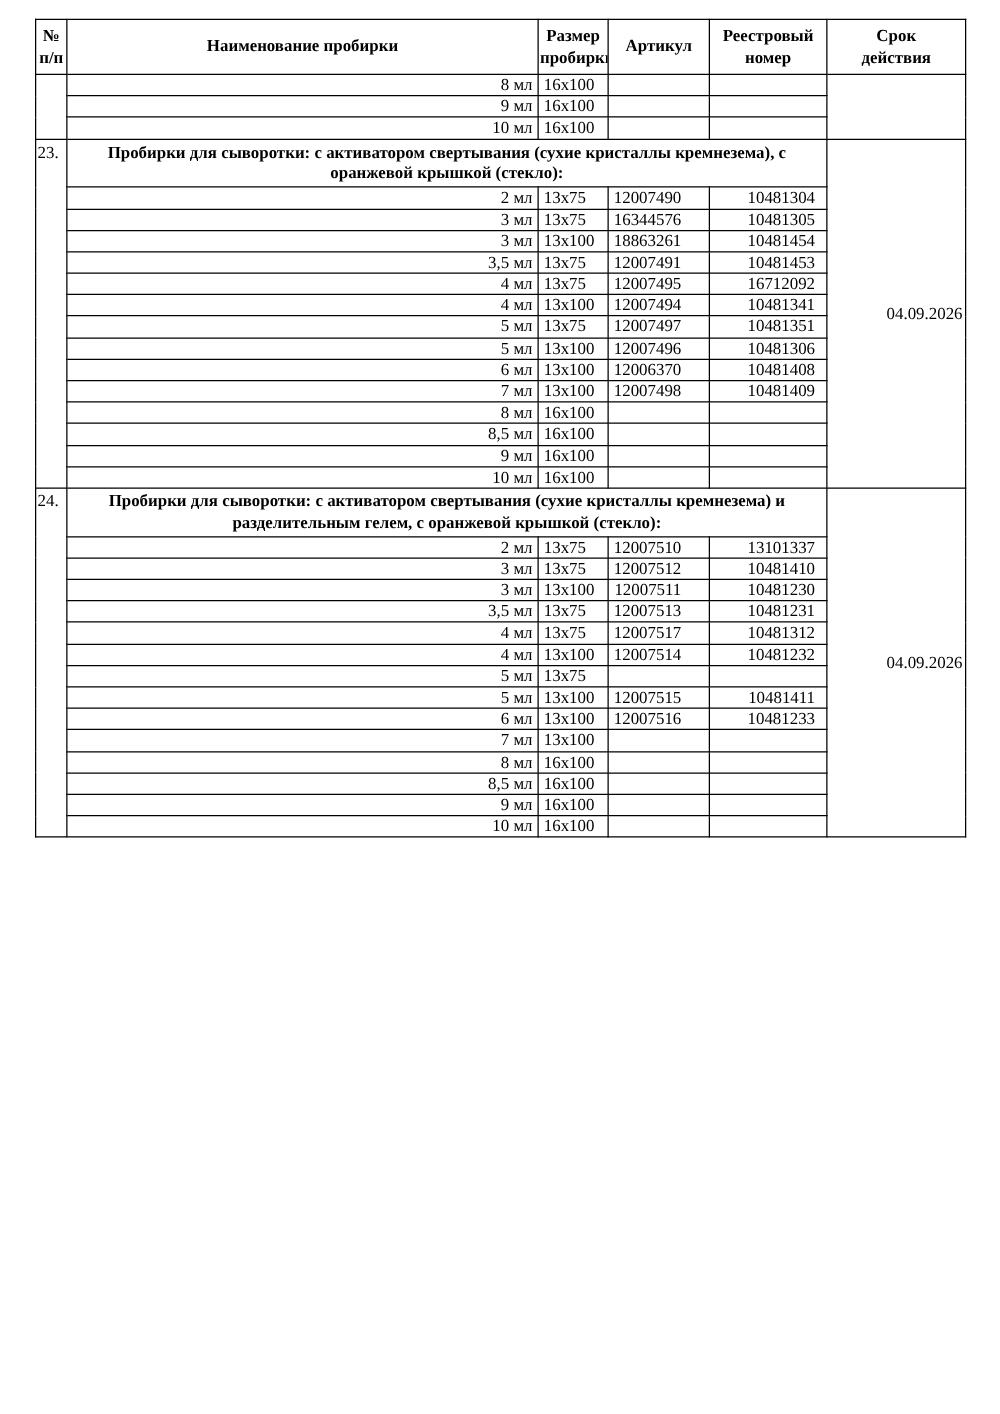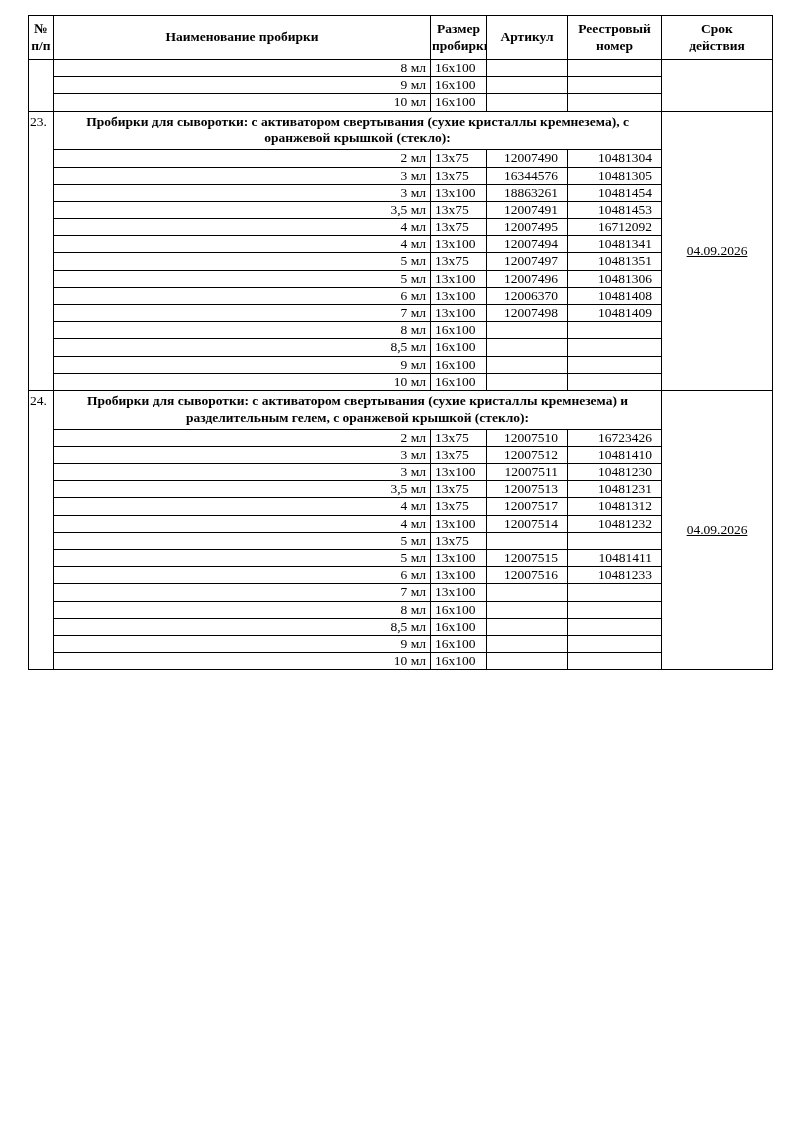--- a/index.html
+++ b/index.html
@@ -44,36 +44,35 @@
     padding: 0 4px;
     vertical-align: middle;
     white-space: nowrap;
   }
   td.num-cell {
     vertical-align: top;
     padding: 2px 1px 0 1px;
   }
   td.name-cell { text-align: right; padding-left: 5px; }
   td.size-cell { padding-right: 7px; }
-  td.article-cell { text-align: right; padding-right: 9px; }
+  td.article-cell { text-align: right; padding-right: 22px; }
   td.registry-cell { text-align: right; padding-right: 9px; font-family: Liberation Serif, serif; }
   td.section-title-cell {
     font-weight: bold;
     text-align: center;
     vertical-align: middle;
     height: 35px;
     padding: 2px 6px;
     white-space: normal;
     line-height: 1.25;
   }
   td.validity-cell {
-    text-align: center;
+    text-align: right;
     vertical-align: middle;
     padding: 0 2px;
-    text-decoration: underline;
   }
 </style>
 </head>
 <body>
 
 <div class="page">
   <table class="tube-table">
     <colgroup>
       <col style="width:25px">
       <col style="width:377px">
@@ -208,21 +207,21 @@
         </tr>
         <tr>
           <td class="num-cell" rowspan="15">24.</td>
           <td class="section-title-cell" colspan="4">Пробирки для сыворотки: с активатором свертывания (сухие кристаллы кремнезема) и разделительным гелем, с оранжевой крышкой (стекло):</td>
           <td class="validity-cell" rowspan="15">04.09.2026</td>
         </tr>
         <tr>
           <td class="name-cell">2 мл</td>
           <td class="size-cell">13x75</td>
           <td class="article-cell">12007510</td>
-          <td class="registry-cell">16723426</td>
+          <td class="registry-cell">13101337</td>
         </tr>
         <tr>
           <td class="name-cell">3 мл</td>
           <td class="size-cell">13x75</td>
           <td class="article-cell">12007512</td>
           <td class="registry-cell">10481410</td>
         </tr>
         <tr>
           <td class="name-cell">3 мл</td>
           <td class="size-cell">13x100</td>

